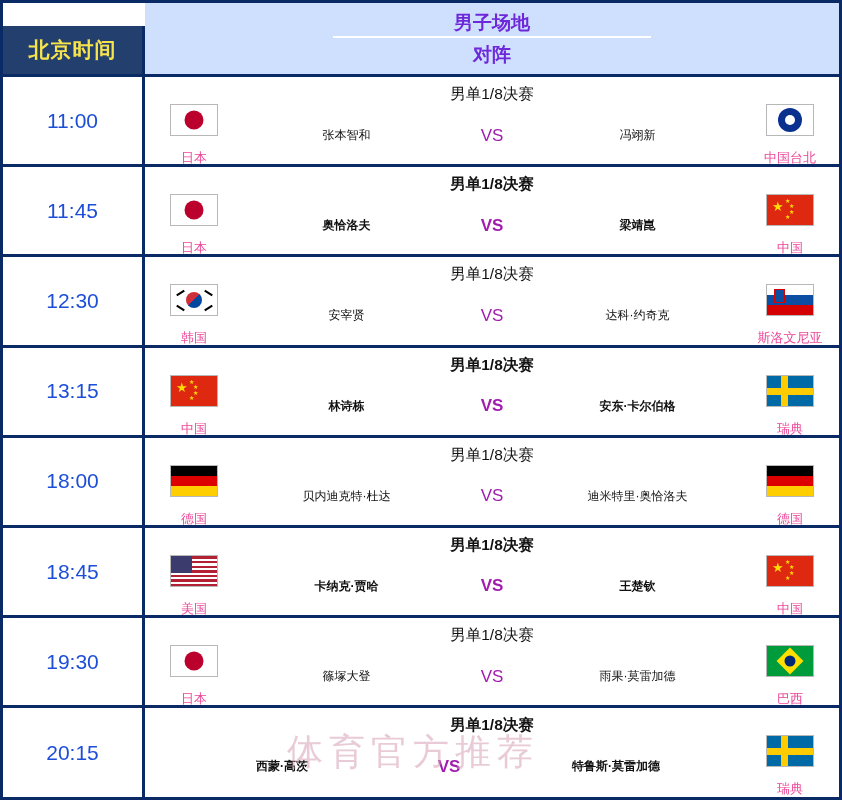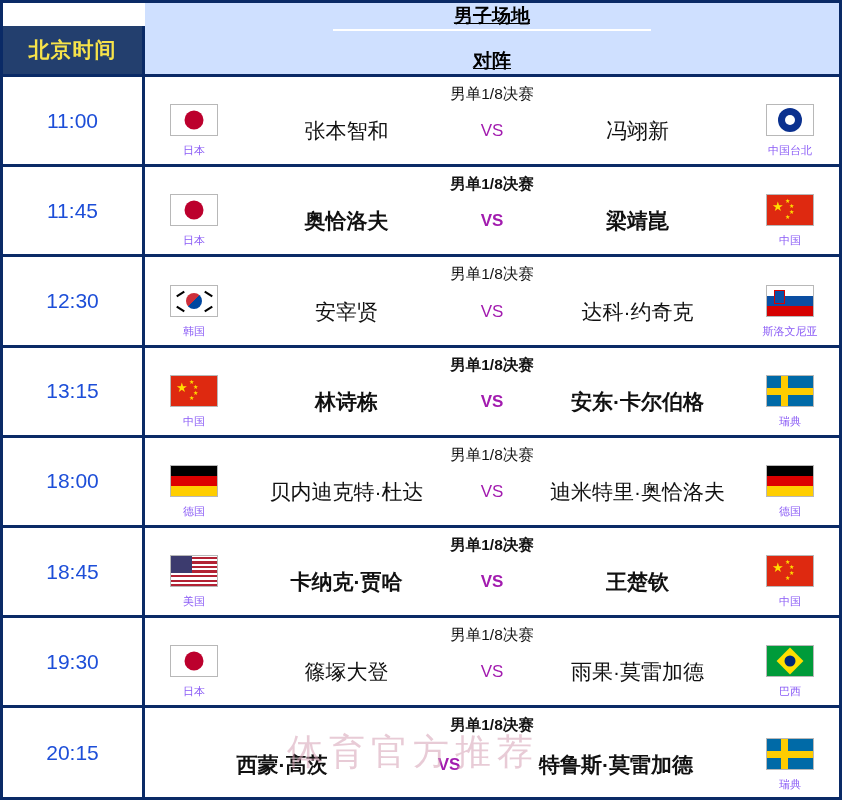--- a/index.html
+++ b/index.html
@@ -49,31 +49,30 @@
   .header-main {
     flex: 1 1 auto;
     background: #cfe0ff;
     position: relative;
     display: flex;
     align-items: center;
     justify-content: center;
   }
   .header-main-inner {
     text-align: center;
-    color: #000000;
+    color: #6d28d9;
     font-weight: bold;
     font-size: 19px;
     line-height: 26px;
     width: 318px;
     box-sizing: border-box;
-    text-decoration: underline;
   }
   .header-main-inner .line2 {
     border-top: 2px solid #ffffff;
-    padding-top: 17px;
+    padding-top: 4px;
   }
   
   .row {
     display: flex;
     height: 90.2px;
     box-sizing: border-box;
     border-bottom: 3px solid #0a2a66;
     position: relative;
   }
   .row:last-child { border-bottom: none; }
@@ -118,37 +117,37 @@
     width: 86px;
     flex: 0 0 86px;
     display: flex;
     flex-direction: column;
     align-items: center;
     justify-content: center;
   }
   .player {
     flex: 1 1 0;
     text-align: center;
-    font-size: 21px;
+    font-size: 12px;
     color: #111;
     white-space: nowrap;
   }
   .player.bold { font-weight: bold; }
   .vs {
     width: 72px;
     flex: 0 0 72px;
     text-align: center;
     font-size: 17px;
     color: #a21caf;
   }
   .vs.bold { font-weight: bold; }
   .country {
-    font-size: 11px;
-    color: #8b5cf6;
-    margin-top: 7px;
+    font-size: 13px;
+    color: #ec4899;
+    margin-top: 13px;
     white-space: nowrap;
   }
 
   
   .flag {
     width: 48px;
     height: 32px;
     border: 1px solid #b8b8b8;
     box-sizing: border-box;
     position: relative;

